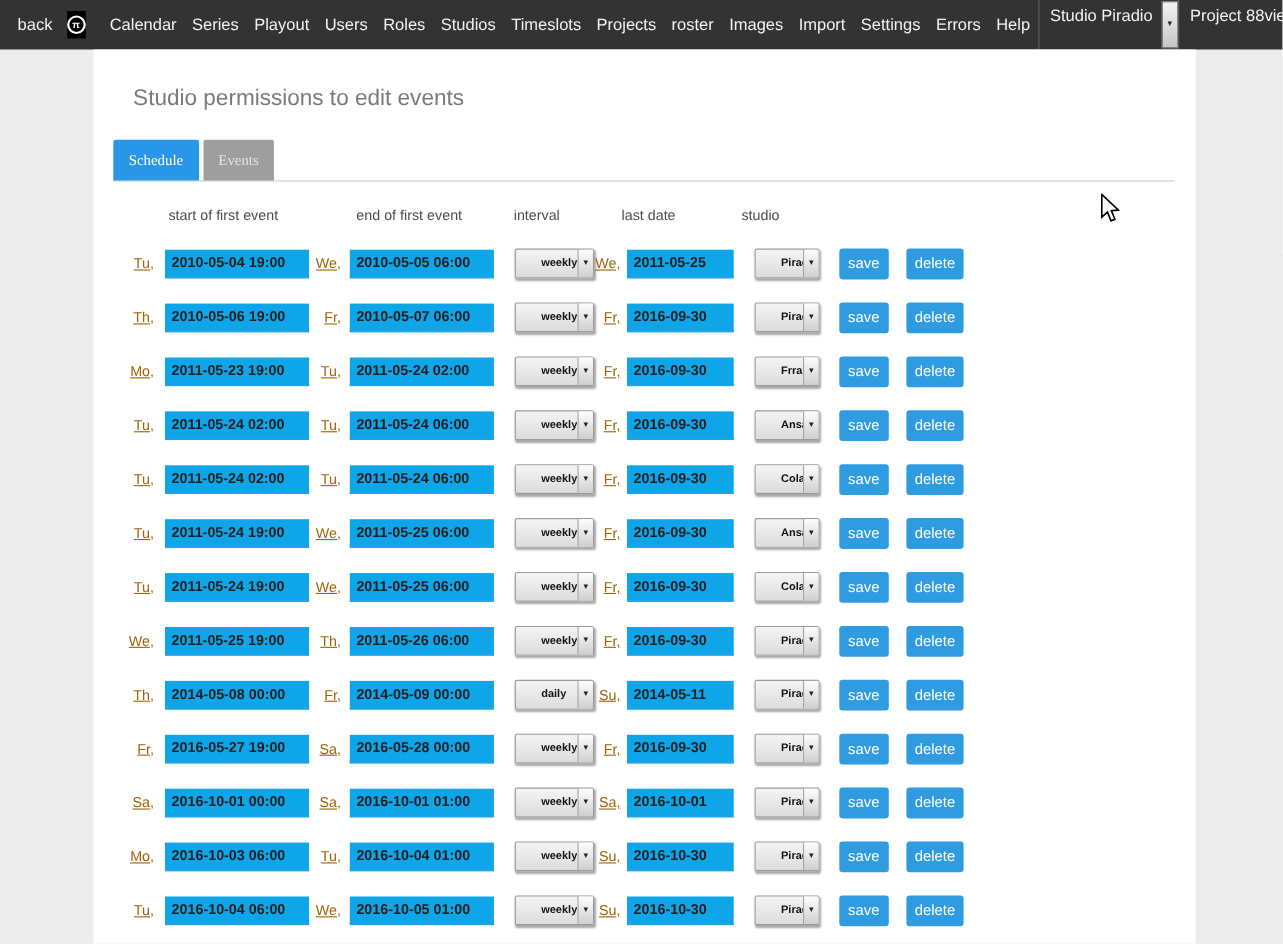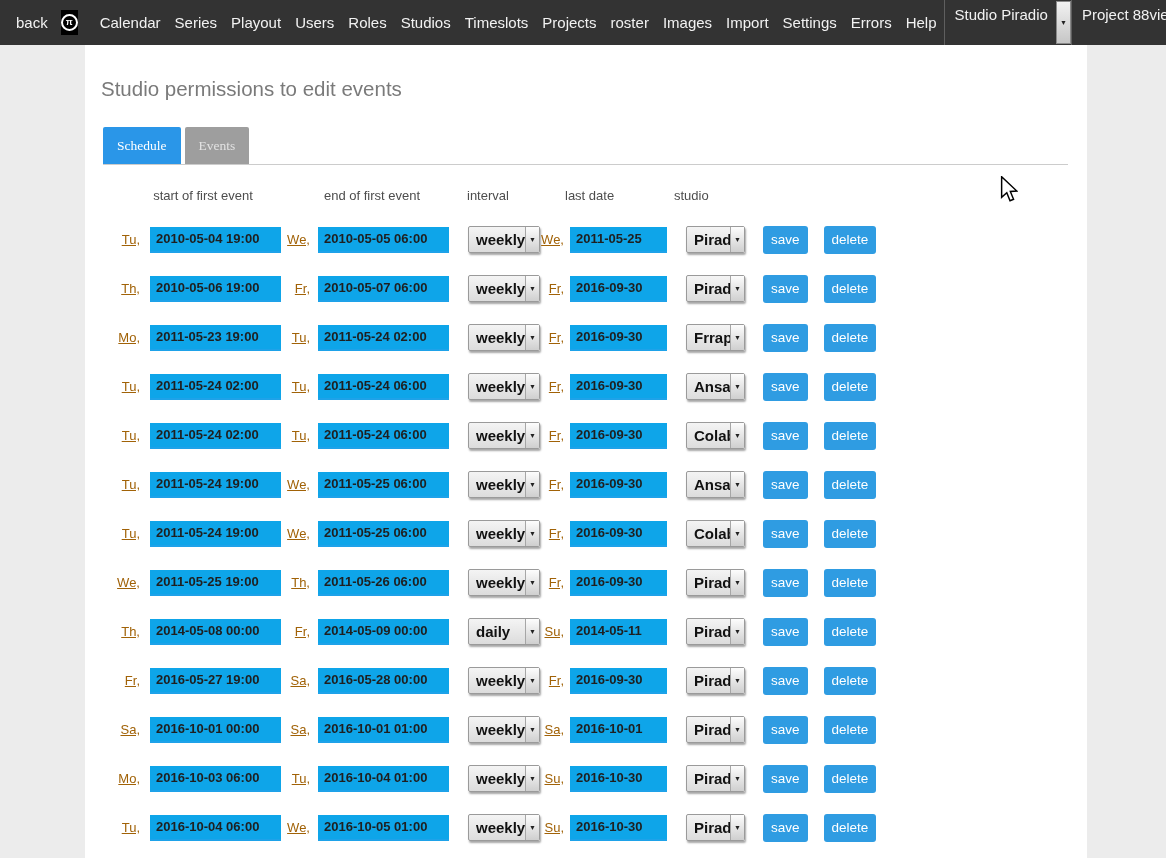--- a/index.html
+++ b/index.html
@@ -41,21 +41,21 @@
   }
   .tri { font-style:normal; font-size:7px; color:#222; line-height:1; }
 
   
   .content {
     position:absolute; left:85px; top:45px; width:1002px; height:813px;
     background:#ffffff;
   }
   .title {
     font-size:20.5px; font-weight:normal; color:#7a7a7a;
-    margin:32px 0 0 16px; line-height:23px;
+    margin:32px 0 0 36px; line-height:23px;
   }
   .tabbar {
     margin:28px 19px 0 18px; height:37px;
     border-bottom:1px solid #cccccc;
     display:flex; align-items:flex-end;
   }
   .tab {
     height:37px; display:inline-flex; align-items:center; justify-content:center;
     padding:0 14px; font-size:13.5px; border-radius:2px 2px 0 0;
     margin-right:4px; cursor:pointer;font-family:Liberation Serif, serif;
@@ -92,22 +92,22 @@
   .inp-last { width:97px; margin-left:6px; }
   .sel {
     height:27px; display:flex; align-items:stretch; cursor:pointer;
     background:linear-gradient(to bottom,#f4f4f4,#dcdcdc);
     border:1px solid #9a9a9a; border-radius:2px;
     box-shadow:1px 2px 2px rgba(0,0,0,0.35);
   }
   .sel-interval { margin-left:19px; width:72px; }
   .sel-studio { margin-left:19px; width:59px; }
   .sel-label {
-    flex:1; display:flex; align-items:center; padding-left:7px;
-    font-size:15px; font-weight:bold; color:#111; white-space:nowrap; overflow:hidden;
+    flex:1; display:flex; align-items:center; padding-left:23px;
+    font-size:10px; font-weight:bold; color:#111; white-space:nowrap; overflow:hidden;
   }
   .sel-arrow {
     width:14px; border-left:1px solid #a6a6a6;
     background:linear-gradient(to bottom,#fdfdfd,#cfcfcf);
     display:flex; align-items:center; justify-content:center;
   }
   .btn {
     height:28px; border:none; border-radius:3px; background:#2f9ce2; color:#ffffff;
     font-family:"Liberation Sans", sans-serif; font-size:13.5px;
     padding:0 8px; cursor:pointer;

